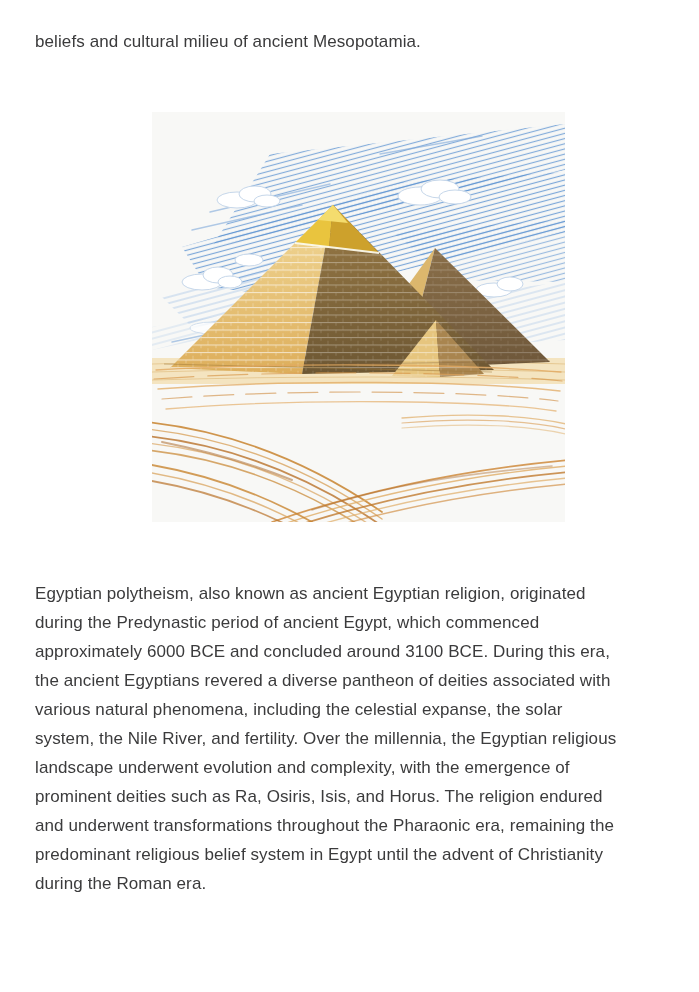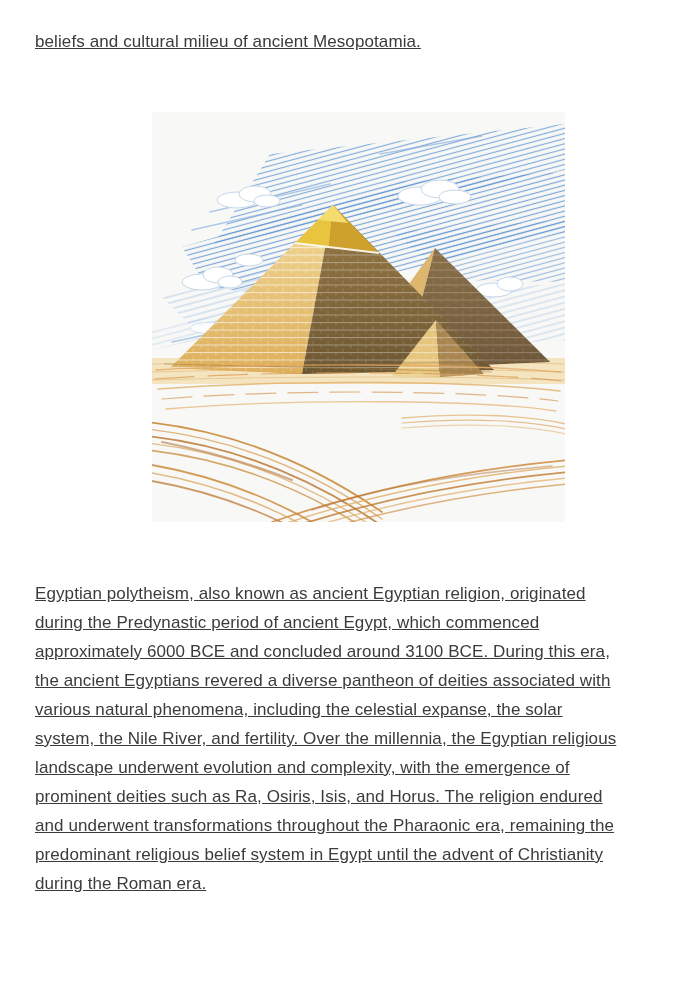--- a/index.html
+++ b/index.html
@@ -4,21 +4,21 @@
 <style>
   html, body { margin: 0; padding: 0; }
   body {
     width: 699px;
     height: 992px;
     background: #ffffff;
     font-family: "Liberation Sans", sans-serif;
     color: #3b3b3c;
     overflow: hidden;
   }
-  .page { padding: 27px 80px 0 35px; text-decoration: underline; }
+  .page { padding: 27px 80px 0 35px; }
   .para {
     font-size: 17px;
     line-height: 29px;
     letter-spacing: 0.1px;
     margin: 0;
   }
   figure.figure { margin: 56px 0 57px 0; padding: 0; }
   .figure svg {
     display: block;
     margin-left: 117px;

